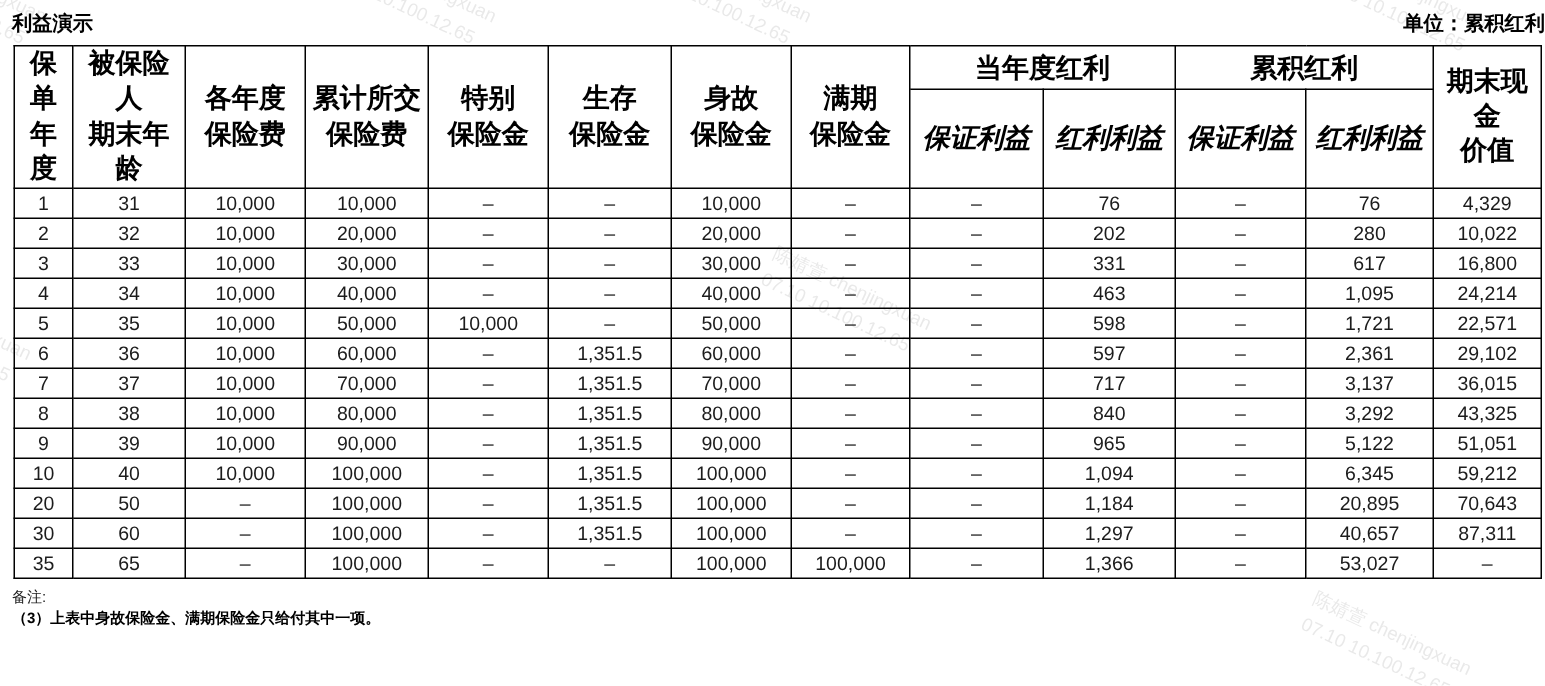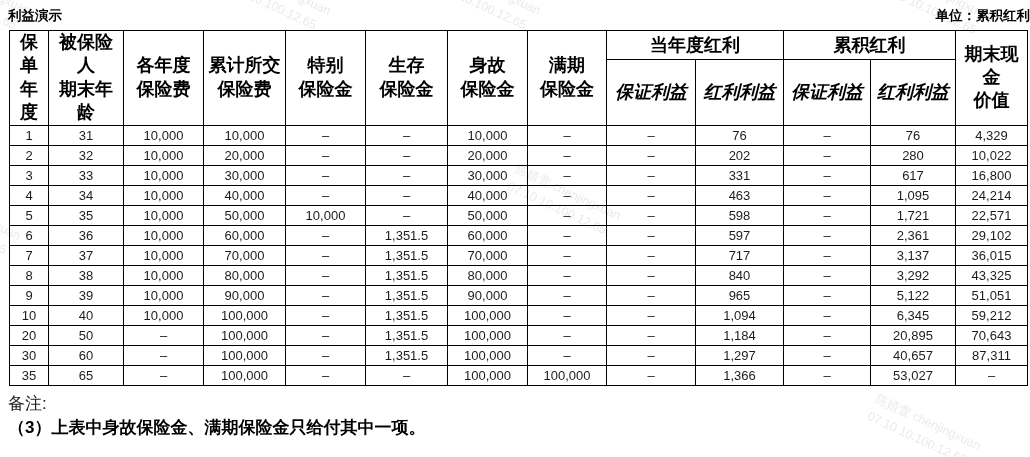--- a/index.html
+++ b/index.html
@@ -66,21 +66,21 @@
   thead tr.sub-row th { height: 53px; font-style: italic; }
   table.benefit td {
     font-size: 13px;
     height: 19px;
     line-height: 19px;
     white-space: nowrap;
     color: #1c1c1c;
   }
   .notes {
     margin: 6px 0 0 8px;
-    font-size: 17px;
+    font-size: 10px;
     line-height: 1.42;
     color: #1c1c1c;
   }
   .notes .note-line.bold {
     font-weight: bold;
     color: #000;
   }
 </style>
 </head>
 <body>

